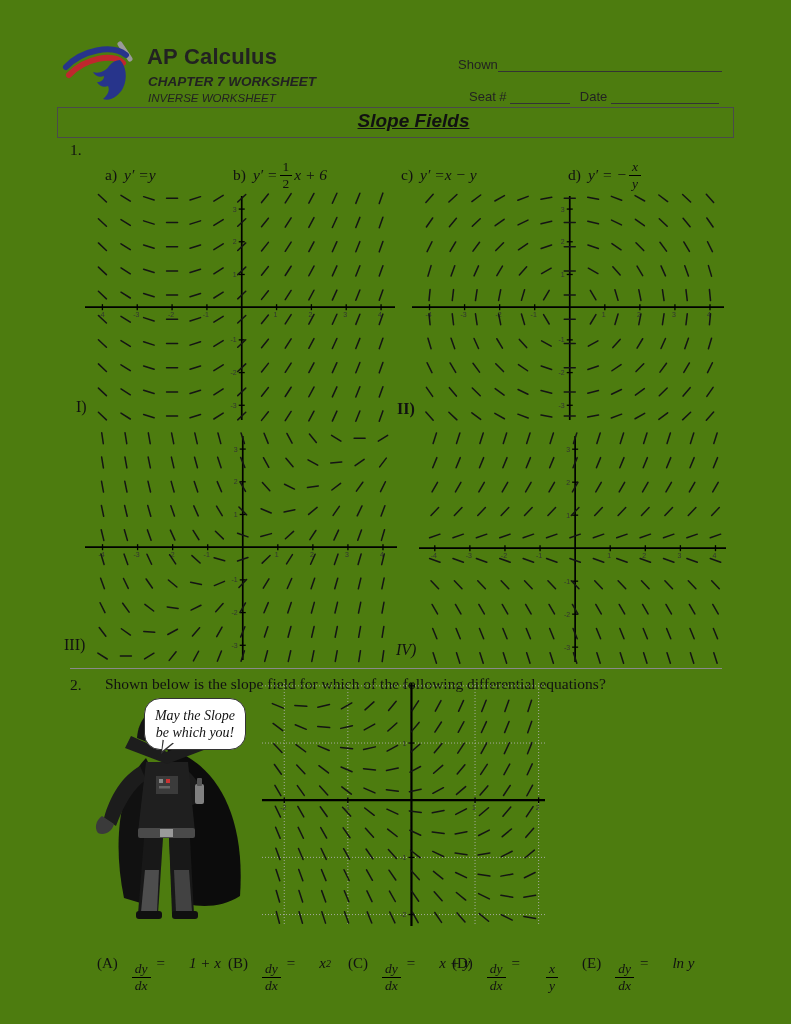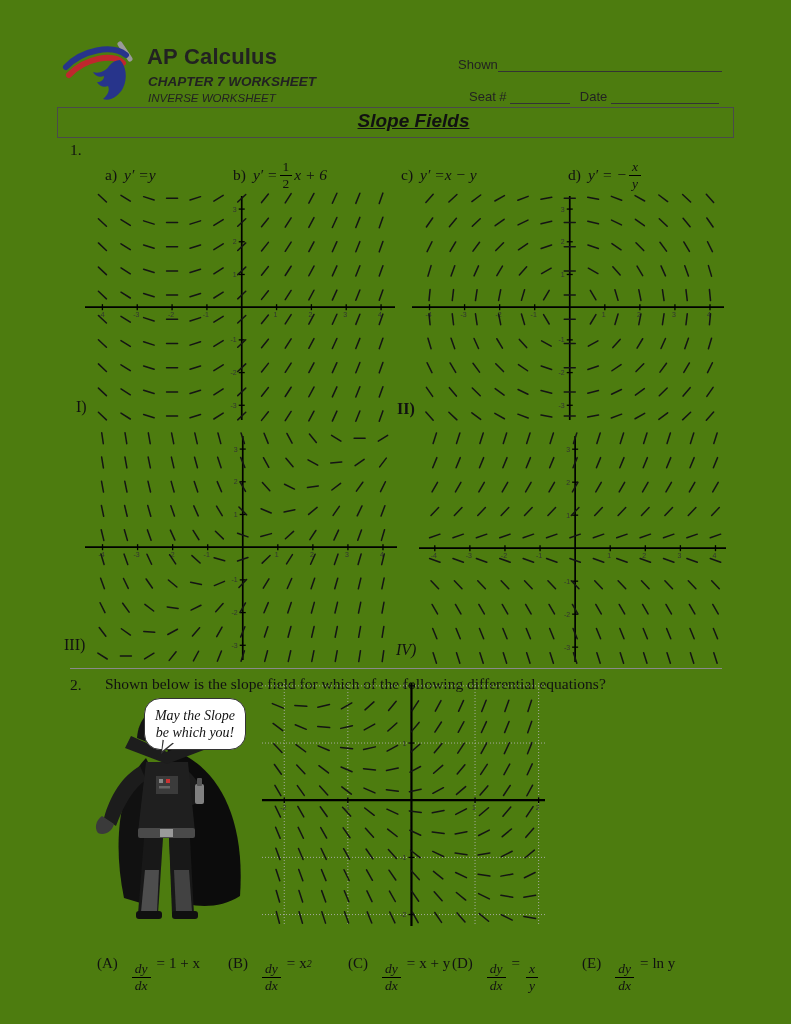--- a/index.html
+++ b/index.html
@@ -47,21 +47,21 @@
                  border-top:14px solid #333;border-left-width:3px;border-right-width:9px;transform:rotate(18deg);}
   .bubble:after{content:"";position:absolute;left:16px;bottom:-9px;border:6px solid transparent;
                 border-top:12px solid #fff;border-left-width:2px;border-right-width:8px;transform:rotate(18deg);}
 
   
   .choice{position:absolute;display:flex;align-items:center;height:54px;
           font-family:"Liberation Serif",serif;font-size:15px;color:#111;white-space:nowrap;}
   .choice .clabel{margin-right:12px;font-style:normal;}
   .choice .frac{font-style:italic;margin-top:28px;}
   .choice .ceq{margin:0 4px;font-style:normal;}
-  .choice .crhs{}
+  .choice .crhs{font-style:italic;margin-left:20px;}
   .choice sup{font-size:10px;font-style:italic;vertical-align:6px;}
 </style>
 </head>
 <body>
 
 <div class="page">
 
   <div class="abs" style="left:60px;top:40px;width:84px;height:64px;">
     <svg width="84" height="64" viewBox="0 0 84 64">
       <path d="M60,4 L70,19" stroke="#9a9a9a" stroke-width="5" stroke-linecap="round" fill="none"></path>

